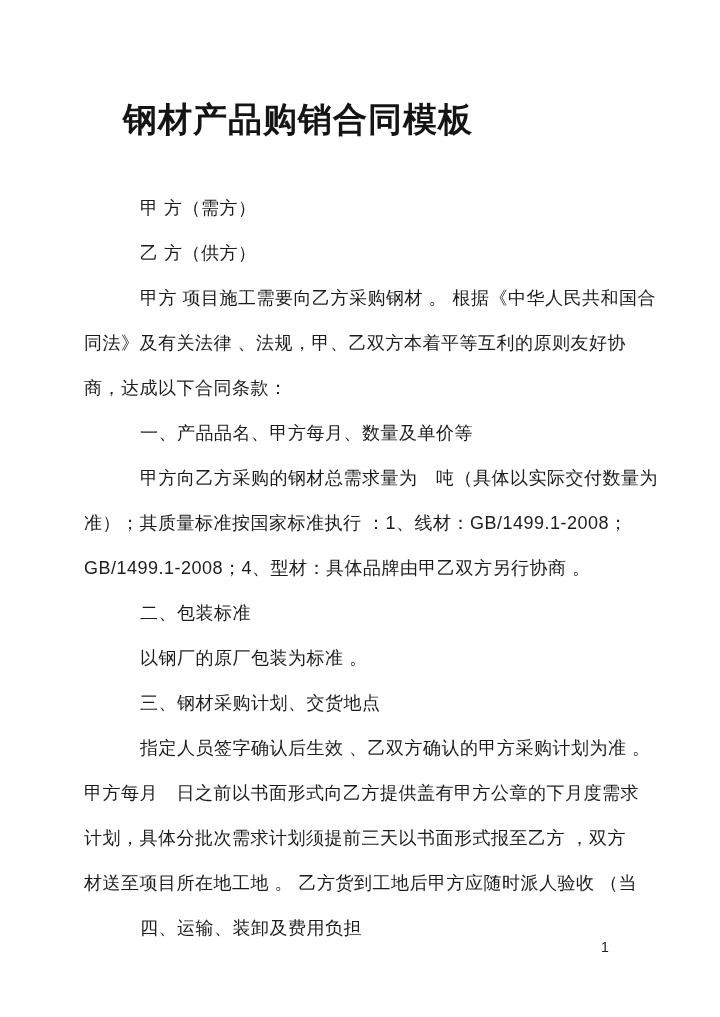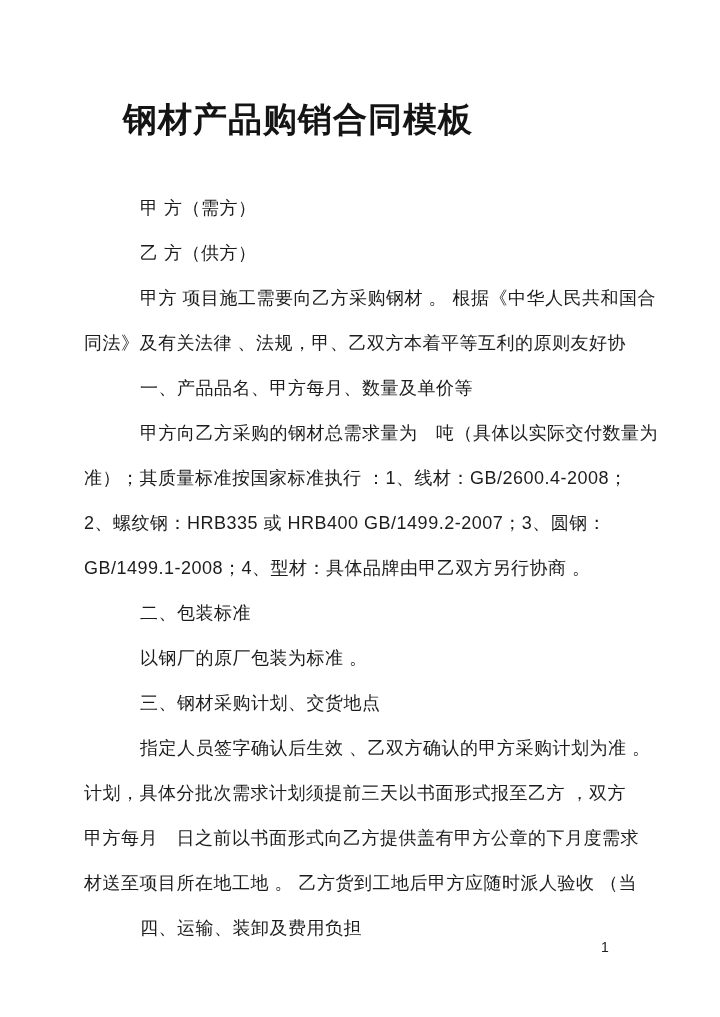--- a/index.html
+++ b/index.html
@@ -65,43 +65,43 @@
   <div class="doc-body" id="doc-body">
       <div>
         <div class="line first">甲 方（需方）</div>
       </div>
       <div>
         <div class="line first">乙 方（供方）</div>
       </div>
       <div>
         <div class="line first">甲方 项目施工需要向乙方采购钢材 。 根据《中华人民共和国合</div>
         <div class="line">同法》及有关法律 、法规，甲、乙双方本着平等互利的原则友好协</div>
+        <div class="line">商，达成以下合同条款：</div>
       </div>
       <div>
         <div class="line first">一、产品品名、甲方每月、数量及单价等</div>
       </div>
       <div>
         <div class="line first">甲方向乙方采购的钢材总需求量为　吨（具体以实际交付数量为</div>
-        <div class="line">准）；其质量标准按国家标准执行 ：1、线材：GB/2600.4-2008；</div>
-        <div class="line">2、螺纹钢：HRB335 或 HRB400 GB/1499.2-2007；3、圆钢：</div>
+        <div class="line">准）；其质量标准按国家标准执行 ：1、线材：GB/1499.1-2008；</div>
         <div class="line">GB/1499.1-2008；4、型材：具体品牌由甲乙双方另行协商 。</div>
       </div>
       <div>
         <div class="line first">二、包装标准</div>
       </div>
       <div>
         <div class="line first">以钢厂的原厂包装为标准 。</div>
       </div>
       <div>
         <div class="line first">三、钢材采购计划、交货地点</div>
       </div>
       <div>
         <div class="line first">指定人员签字确认后生效 、乙双方确认的甲方采购计划为准 。</div>
+        <div class="line">甲方每月　日之前以书面形式向乙方提供盖有甲方公章的下月度需求</div>
         <div class="line">计划，具体分批次需求计划须提前三天以书面形式报至乙方 ，双方</div>
-        <div class="line">甲方每月　日之前以书面形式向乙方提供盖有甲方公章的下月度需求</div>
         <div class="line">材送至项目所在地工地 。 乙方货到工地后甲方应随时派人验收 （当</div>
       </div>
       <div>
         <div class="line first">四、运输、装卸及费用负担</div>
       </div>
     </div>
 
   <div class="page-number">1</div>
 </div>
 

